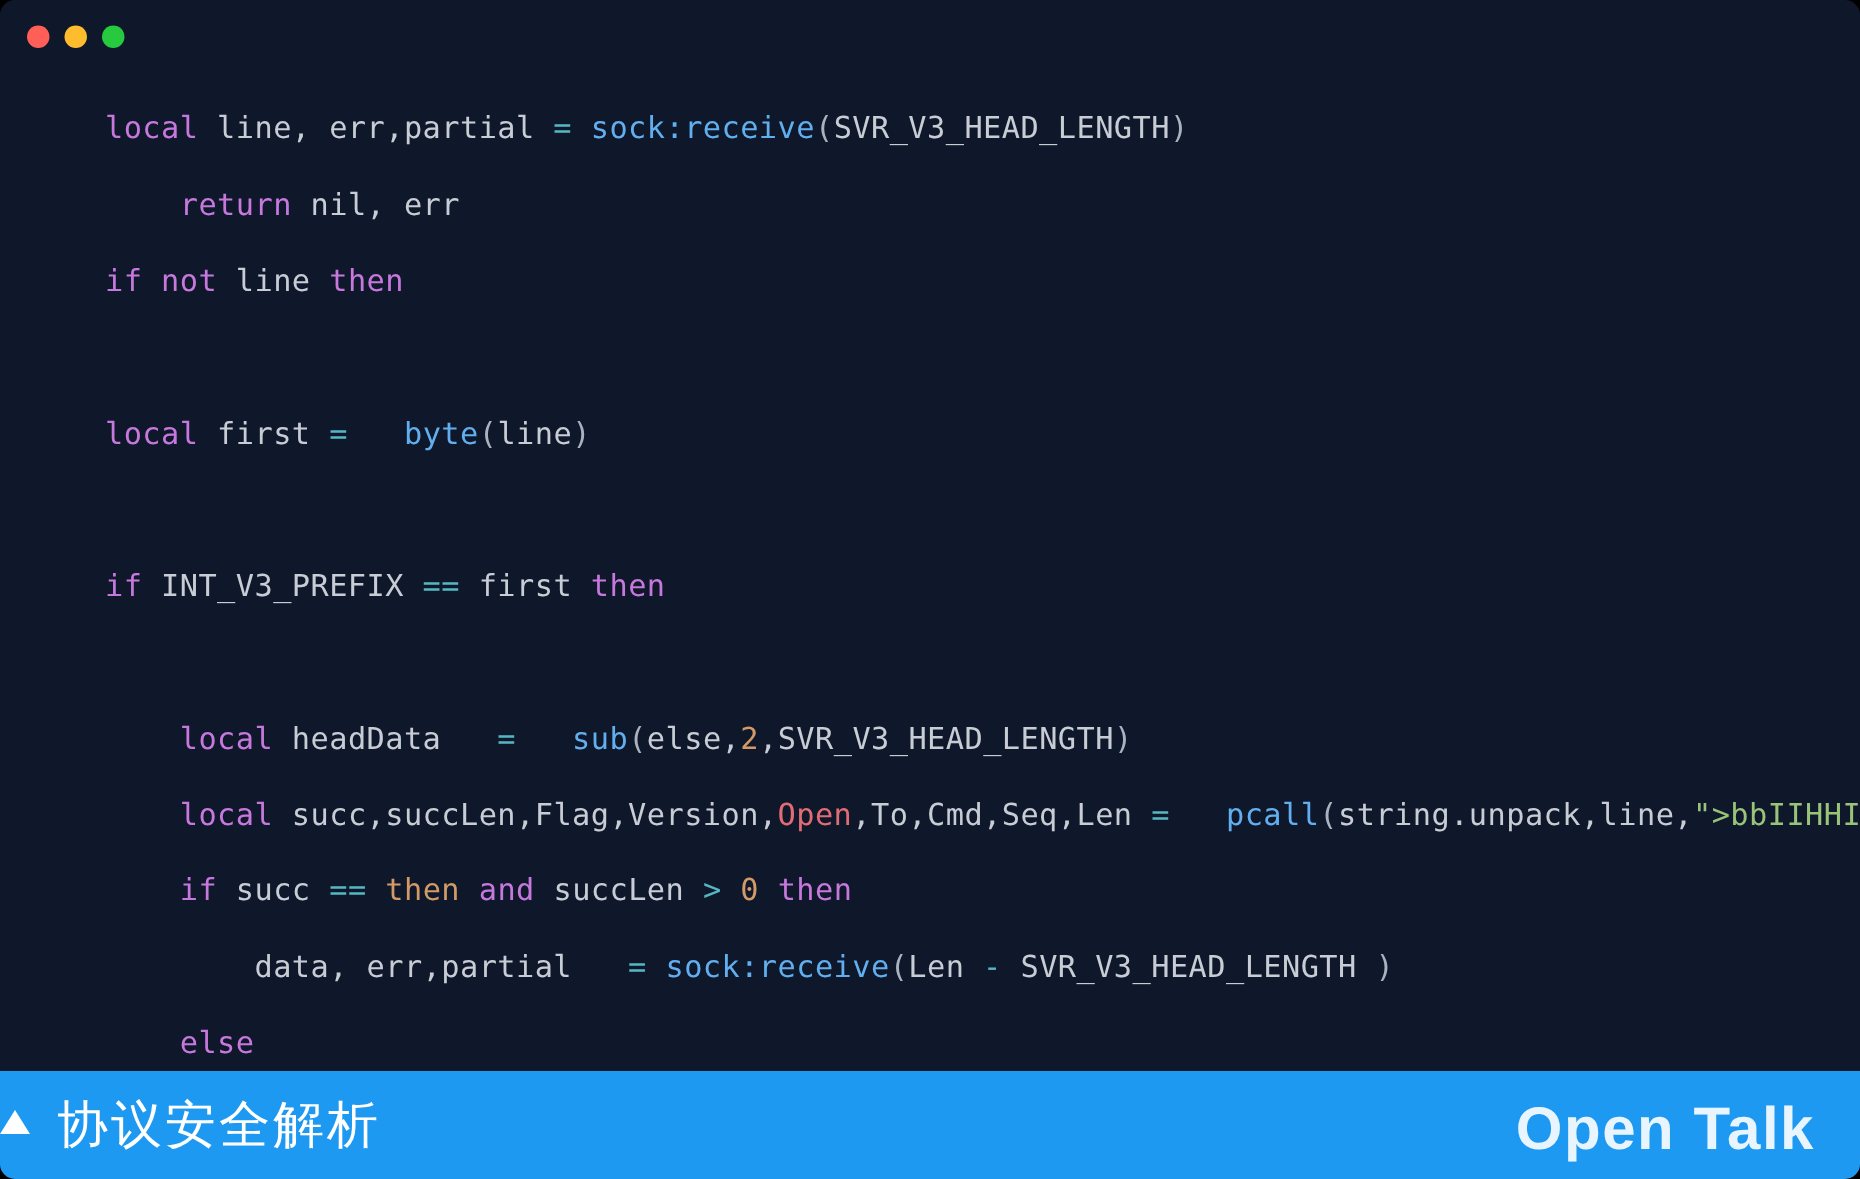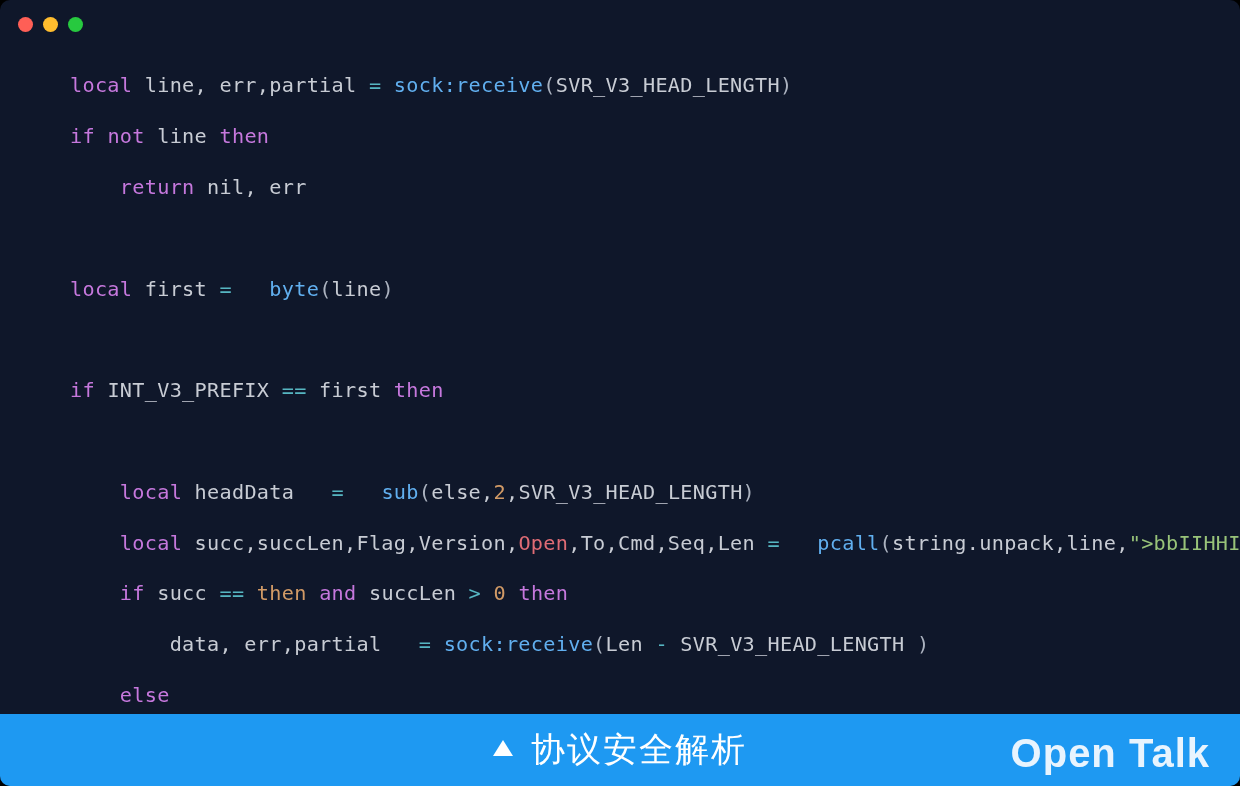--- a/index.html
+++ b/index.html
@@ -13,40 +13,40 @@
   .code div{height:25.4px}
   .kw{color:#c678dd}
   .ident{color:#c8ccd4}
   .fn{color:#61afef}
   .op{color:#56b6c2}
   .num{color:#d19a66}
   .bool{color:#d19a66}
   .prop{color:#e06c75}
   .str{color:#98c379}
   .p{color:#abb2bf}
-  .footer{position:absolute;left:0;right:0;bottom:0;height:72px;background:#1e99f2;display:flex;align-items:center;justify-content:center;color:#fff}
+  .footer{position:absolute;left:0;right:0;bottom:0;height:72px;background:#1e99f2;display:flex;align-items:center;justify-content:flex-start;color:#fff}
   .footer-center{display:flex;align-items:center;gap:18px;font-size:34px;font-weight:400;letter-spacing:2px}
   .triangle{display:inline-block;width:0;height:0;border-left:10px solid transparent;border-right:10px solid transparent;border-bottom:16px solid #fff;margin-bottom:4px}
   .brand{position:absolute;right:30px;bottom:10px;font-size:40px;font-weight:700;letter-spacing:1px;font-family:"Segoe UI","Helvetica Neue",sans-serif;color:#e8f4fe}
 </style>
 </head>
 <body>
 
 <div class="window">
 
   <div class="titlebar">
     <span class="tl-btn red"></span>
     <span class="tl-btn yellow"></span>
     <span class="tl-btn green"></span>
   </div>
 
   <div class="code">
 <div><span class="kw">local</span><span class="ident"> line, err,partial </span><span class="op">=</span><span class="fn"> sock:receive</span><span class="p">(</span><span class="ident">SVR_V3_HEAD_LENGTH</span><span class="p">)</span></div>
+<div>    <span class="kw">return</span><span class="ident"> nil, err</span></div>
 <div><span class="kw">if</span><span class="kw"> not </span><span class="ident">line </span><span class="kw">then</span></div>
-<div>    <span class="kw">return</span><span class="ident"> nil, err</span></div>
 <div></div>
 <div><span class="kw">local</span><span class="ident"> first </span><span class="op">=</span><span class="fn">   byte</span><span class="p">(</span><span class="ident">line</span><span class="p">)</span></div>
 <div></div>
 <div><span class="kw">if</span><span class="ident"> INT_V3_PREFIX </span><span class="op">==</span><span class="ident"> first </span><span class="kw">then</span></div>
 <div></div>
 <div>    <span class="kw">local</span><span class="ident"> headData   </span><span class="op">=</span><span class="fn">   sub</span><span class="p">(</span><span class="ident">else,</span><span class="num">2</span><span class="ident">,SVR_V3_HEAD_LENGTH</span><span class="p">)</span></div>
 <div>    <span class="kw">local</span><span class="ident"> succ,succLen,Flag,Version,</span><span class="prop">Open</span><span class="ident">,To,Cmd,Seq,Len </span><span class="op">=</span><span class="fn">   pcall</span><span class="p">(</span><span class="ident">string.unpack,line,</span><span class="str">"&gt;bbIIHHI"</span></div>
 <div>    <span class="kw">if</span><span class="ident"> succ </span><span class="op">==</span><span class="bool"> then </span><span class="kw">and</span><span class="ident"> succLen </span><span class="op">&gt;</span><span class="num"> 0 </span><span class="kw">then</span></div>
 <div>        <span class="ident">data, err,partial   </span><span class="op">=</span><span class="fn"> sock:receive</span><span class="p">(</span><span class="ident">Len </span><span class="op">-</span><span class="ident"> SVR_V3_HEAD_LENGTH </span><span class="p">)</span></div>
 <div>    <span class="kw">else</span></div>

